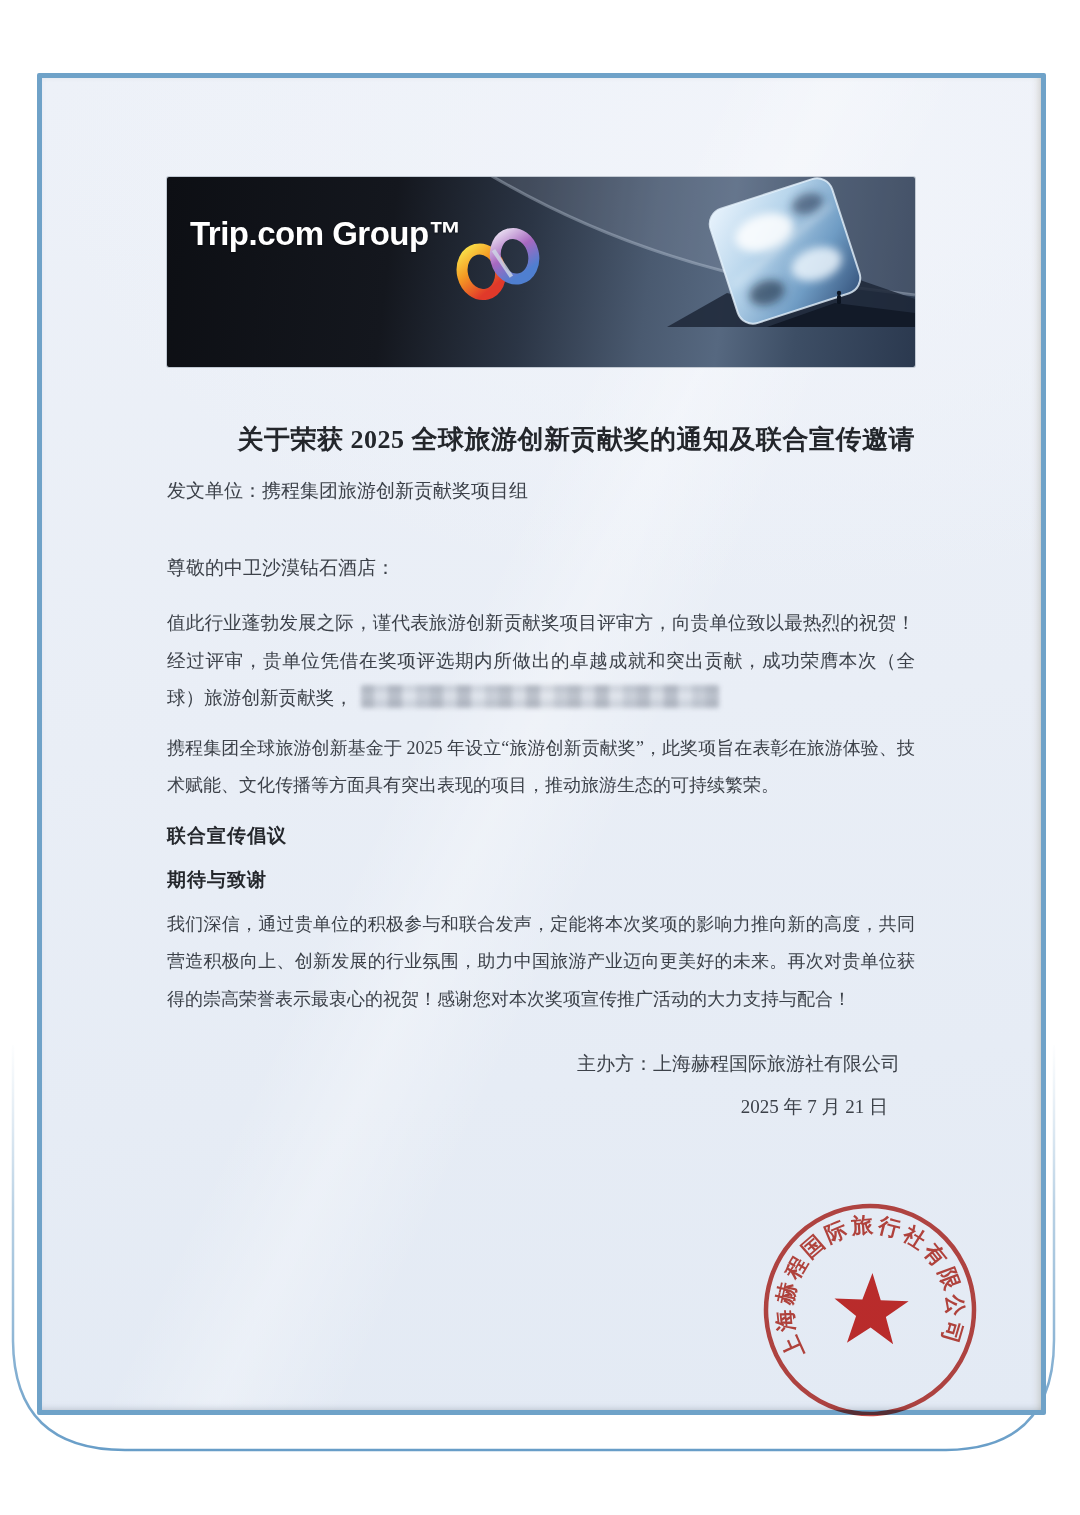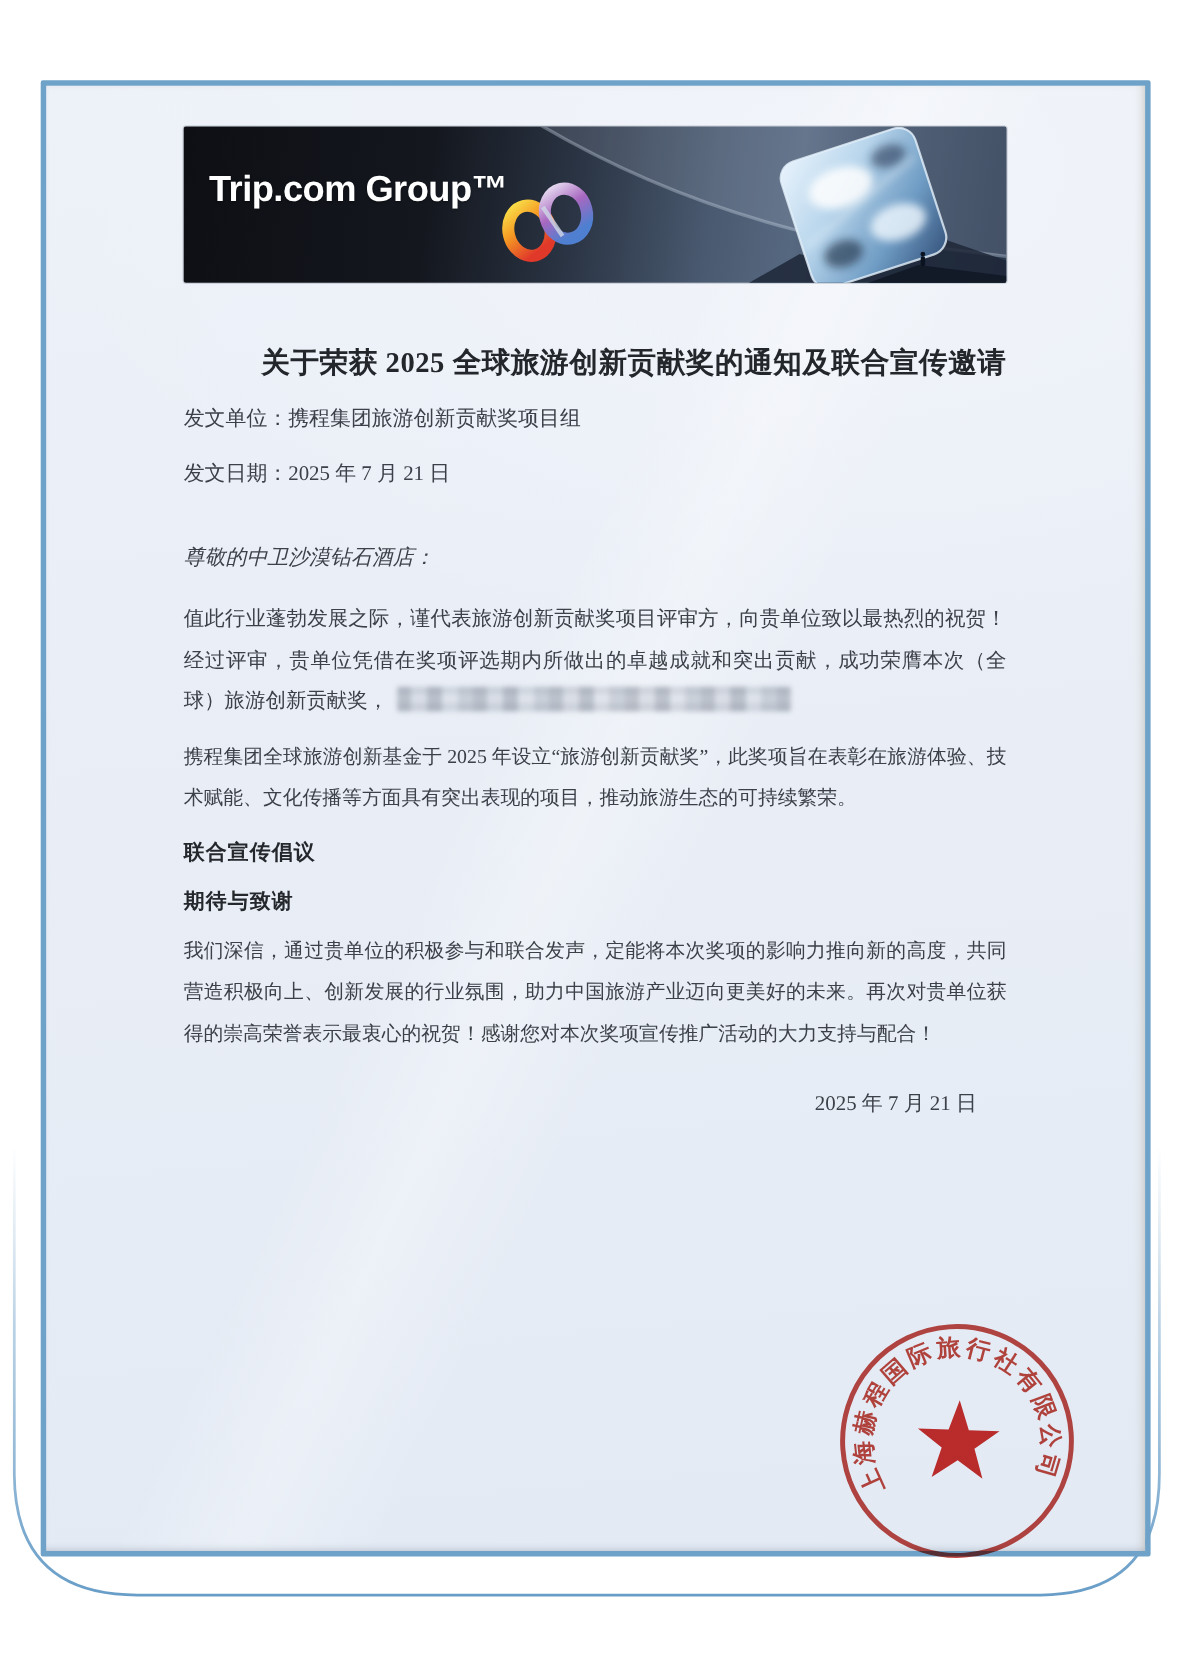--- a/index.html
+++ b/index.html
@@ -9,40 +9,40 @@
   
   .card{position:absolute;left:37px;top:73px;width:1009px;height:1342px;box-sizing:border-box;
         border:5px solid #6fa2c8;border-radius:2px;z-index:2;
         background:
           linear-gradient(115deg, rgba(255,255,255,0) 42%, rgba(255,255,255,.28) 49%, rgba(255,255,255,0) 57%),
           radial-gradient(120% 55% at 72% 6%, #f1f4fa 0%, rgba(241,244,250,0) 60%),
           linear-gradient(175deg,#edf1f8 0%,#e9eef6 48%,#e3eaf4 100%);
         box-shadow:inset -6px 0 10px -6px rgba(140,130,100,.45), inset 0 -5px 9px -6px rgba(90,110,140,.4);}
   .content{position:absolute;left:125px;top:0;width:748px;color:#3c4149;}
   
-  .banner{position:relative;margin-top:37px;height:142px;border-radius:2px;overflow:hidden;
+  .banner{position:relative;margin-top:99px;height:190px;border-radius:2px;overflow:hidden;
           background:linear-gradient(97deg,#0d0f14 0%,#14171e 30%,#2b3545 48%,#4a5a70 64%,#566880 74%,#3d4e65 84%,#2b394f 100%);
           box-shadow:0 0 0 1px rgba(60,80,100,.25);}
   .banner-art{position:absolute;left:0;top:0;}
   .brand{position:absolute;left:23px;top:38px;color:#fff;
          font-family:"Liberation Sans","DejaVu Sans",sans-serif;z-index:3;}
   .brand-en{font-size:33px;font-weight:bold;letter-spacing:-0.5px;text-shadow:0 1px 2px rgba(0,0,0,.4);}
   .brand-cn{font-size:23px;font-weight:bold;letter-spacing:7px;margin:7px 0 0 52px;text-shadow:0 1px 2px rgba(0,0,0,.4);}
   .infinity{position:absolute;left:283px;top:46px;z-index:3;}
   .award-text{position:absolute;left:389px;top:40px;color:#f4f6f9;z-index:3;
               font-family:"Liberation Sans","DejaVu Sans",sans-serif;font-weight:bold;
               font-size:15px;line-height:19px;letter-spacing:1px;text-shadow:0 1px 2px rgba(0,0,0,.45);}
   .award-cn{margin-top:6px;font-size:13px;letter-spacing:2px;color:#d9dfe8;}
   
   .title{margin:53px 0 0 0;font-size:26px;line-height:40px;font-weight:bold;text-align:right;
          color:#23262b;letter-spacing:.5px;}
   .meta{font-size:19px;line-height:28px;color:#3c4149;}
   .meta.m1{margin-top:17px;}
   .meta.m2{margin-top:22px;}
-  .salutation{margin-top:49px;font-size:19px;line-height:28px;font-style:italic;}
+  .salutation{margin-top:49px;font-size:19px;line-height:28px;}
   p.body{margin:22px 0 0 0;font-size:18.6px;line-height:37.5px;text-align:justify;
          color:#3c4149;letter-spacing:0;}
   h2.sec{margin:17px 0 0 0;font-size:19px;line-height:27px;font-weight:bold;color:#24272c;
          font-family:"Liberation Sans","DejaVu Sans",sans-serif;letter-spacing:1px;}
   p.secbody{margin:13px 0 0 0;font-size:18px;line-height:37.5px;text-align:justify;color:#3c4149;}
   .redacted{display:inline-block;width:358px;height:23px;vertical-align:-4px;margin-left:8px;border-radius:2px;
      background-image:
        repeating-linear-gradient(90deg, rgba(118,126,140,.50) 0 13px, rgba(178,184,196,.28) 13px 27px,
           rgba(98,106,122,.42) 27px 41px, rgba(196,202,212,.22) 41px 55px, rgba(140,148,162,.4) 55px 69px),
        repeating-linear-gradient(0deg, rgba(130,138,152,.35) 0 8px, rgba(205,210,220,.3) 8px 16px);
@@ -129,34 +129,34 @@
             <path d="M 47,26 L 58,56" stroke="#cfd8e6" stroke-width="4" opacity="0.8"></path>
           </g>
         </svg>
 
       </div>
 
       <div class="title">关于荣获 2025 全球旅游创新贡献奖的通知及联合宣传邀请</div>
 
       <div class="meta m1"><span>发文单位：</span><span>携程集团旅游创新贡献奖项目组</span></div>
 
-      <div class="meta m2"><span>发文日期：</span><span>2025 年 7 月 21 日</span></div>
 
       <div class="salutation">尊敬的中卫沙漠钻石酒店：</div>
 
       <p class="body"><span>值此行业蓬勃发展之际，谨代表旅游创新贡献奖项目评审方，向贵单位致以最热烈的祝贺！经过评审，贵单位凭借在奖项评选期内所做出的卓越成就和突出贡献，成功荣膺本次（全球）旅游创新贡献奖，</span><span class="redacted"></span></p>
 
       <p class="secbody">携程集团全球旅游创新基金于 2025 年设立“旅游创新贡献奖”，此奖项旨在表彰在旅游体验、技术赋能、文化传播等方面具有突出表现的项目，推动旅游生态的可持续繁荣。</p>
 
       <h2 class="sec">联合宣传倡议</h2>
 
       <h2 class="sec">期待与致谢</h2>
       <p class="secbody">我们深信，通过贵单位的积极参与和联合发声，定能将本次奖项的影响力推向新的高度，共同营造积极向上、创新发展的行业氛围，助力中国旅游产业迈向更美好的未来。再次对贵单位获得的崇高荣誉表示最衷心的祝贺！感谢您对本次奖项宣传推广活动的大力支持与配合！</p>
 
       <div class="signoff">
+        <div class="host-line"><span>主办方：</span><span>上海赫程国际旅游社有限公司</span></div>
         <div class="sign-date">2025 年 7 月 21 日</div>
       </div>
     </div>
 
     <svg class="stamp" width="240" height="240" viewBox="0 0 240 240">
       <circle cx="120" cy="120" r="104" fill="none" stroke="#bf3a34" stroke-width="4.5"></circle>
       <path id="stampArc" d="M 56.1,164.8 A 78,78 0 1 1 183.9,164.8" fill="none"></path>
       <text font-size="21.5" fill="#c0392f" letter-spacing="3.5" font-family="'Liberation Serif','DejaVu Serif',serif" font-weight="bold">
         <textPath href="#stampArc" startOffset="50%" text-anchor="middle">上海赫程国际旅行社有限公司</textPath>
       </text>

